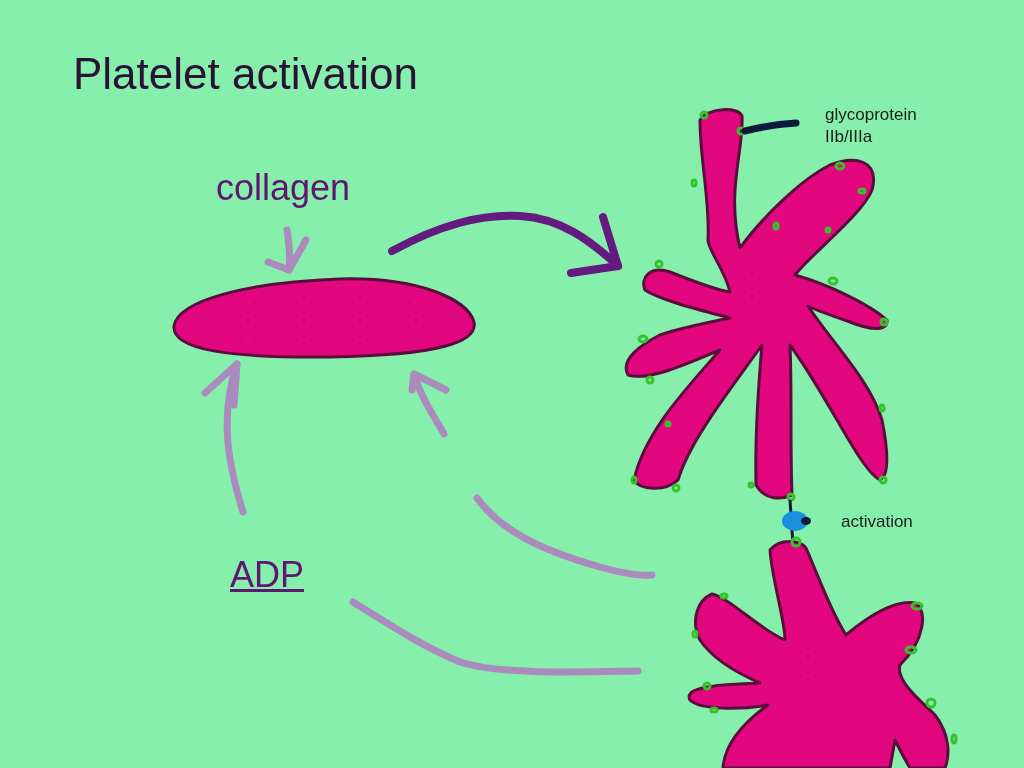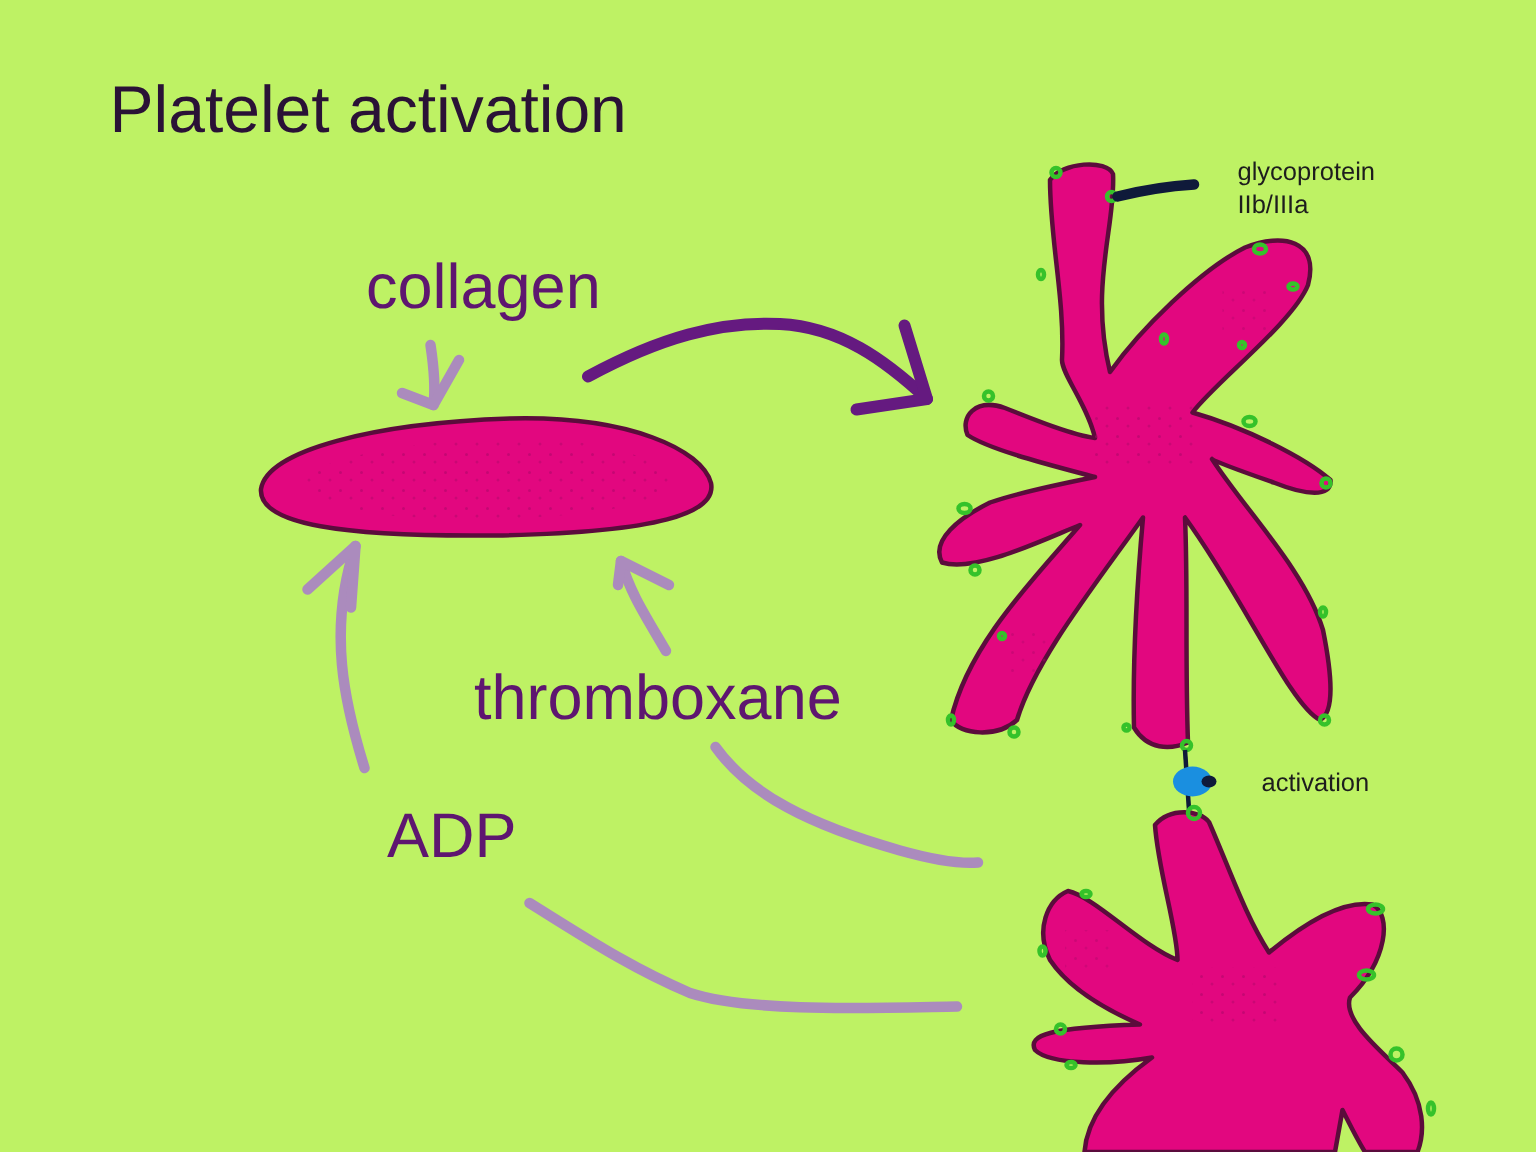--- a/index.html
+++ b/index.html
@@ -1,24 +1,24 @@
 <!DOCTYPE html>
 <html><head>
 <meta charset="utf-8">
 <style>
   html, body { margin: 0; padding: 0; background: #ffffff; }
   body { width: 1024px; height: 768px; position: relative; overflow: hidden; font-family: "Liberation Sans", sans-serif; }
-  .slide { position: absolute; left: 0; top: 0; width: 1024px; height: 768px; background: #bef264; }
+  .slide { position: absolute; left: 0; top: 0; width: 1024px; height: 768px; background: #86efac; }
   svg.canvas { position: absolute; left: 0; top: 0; width: 1024px; height: 768px; }
   .txt { position: absolute; white-space: nowrap; line-height: 1; }
   .title { left: 73px; top: 52px; font-size: 44px; color: #2a1236; }
-  .big-label { font-size: 42px; color: #5e1670; margin-left: 28px; }
+  .big-label { font-size: 36px; color: #5e1670; }
   .lbl-collagen { left: 216px; top: 170px; }
   .lbl-thromboxane { left: 288px; top: 444px; }
-  .lbl-adp { left: 230px; top: 536px; }
+  .lbl-adp { left: 230px; top: 557px; text-decoration: underline; }
   .small-label { font-size: 17px; color: #1d1d1d; line-height: 22px; margin-left: 27px; }
   .lbl-gp { left: 798px; top: 104px; }
   .lbl-fib { left: 814px; top: 511px; }
 </style>
 </head>
 <body>
 
 <div class="slide">
 
   <svg class="canvas" viewBox="0 0 1024 768">
@@ -128,21 +128,20 @@
       <ellipse cx="911" cy="650" rx="5" ry="3"></ellipse>
       <ellipse cx="707" cy="686" rx="3" ry="3"></ellipse>
       <ellipse cx="714" cy="710" rx="3" ry="2"></ellipse>
       <ellipse cx="931" cy="703" rx="4" ry="4"></ellipse>
       <ellipse cx="954" cy="739" rx="2" ry="4"></ellipse>
     </g>
   </svg>
 
   <div class="txt title">Platelet activation</div>
   <div class="txt big-label lbl-collagen">collagen</div>
-  <div class="txt big-label lbl-thromboxane">thromboxane</div>
   <div class="txt big-label lbl-adp">ADP</div>
 
   <div class="txt small-label lbl-gp">
     <div>glycoprotein</div>
     <div>IIb/IIIa</div>
   </div>
   <div class="txt small-label lbl-fib">activation</div>
 
 </div>
 

